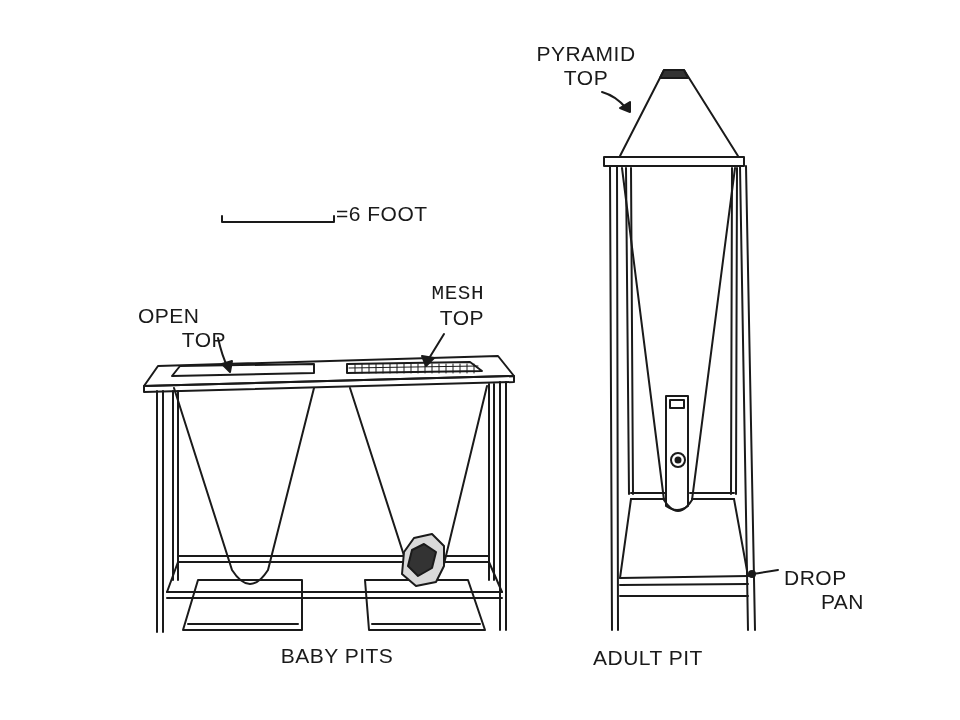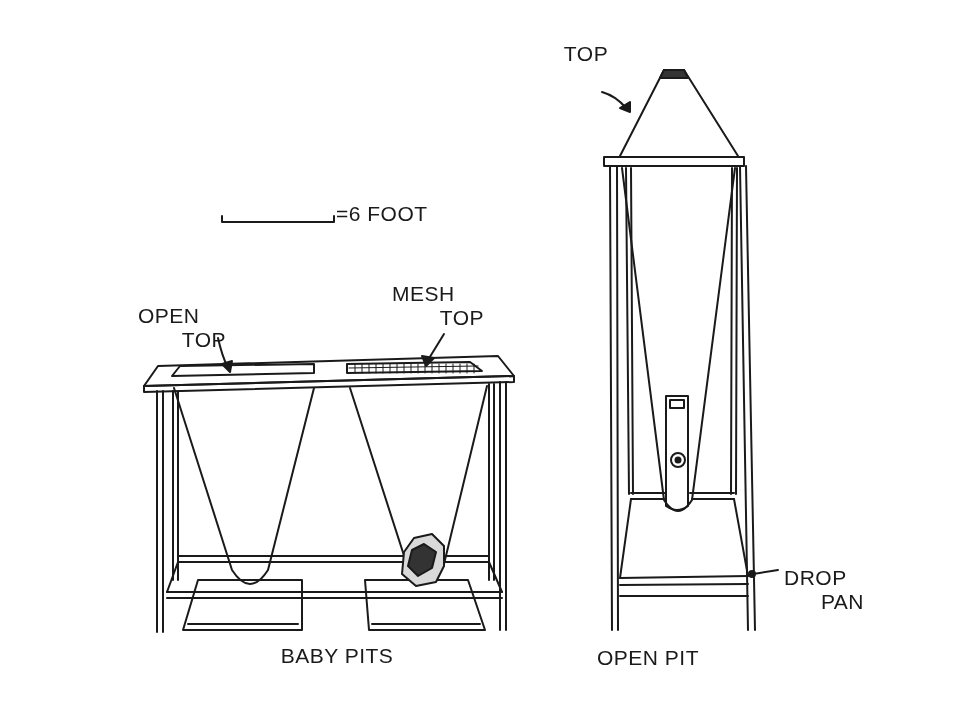--- a/index.html
+++ b/index.html
@@ -98,37 +98,38 @@
 
       <path d="M602 92 Q616 96 626 108"></path>
       <path d="M620 108 L630 112 L630 102 Z" fill="#1a1a1a"></path>
 
       <path d="M752 574 Q766 572 778 570"></path>
       <circle cx="752" cy="574" r="3" fill="#1a1a1a"></circle>
     </g>
   </svg>
 
   <div class="lbl" style="left:526px; top:42px; width:120px;">
+    <div>PYRAMID</div>
     <div>TOP</div>
   </div>
 
   <div class="lbl left" style="left:336px; top:202px;">=6 FOOT</div>
 
   <div class="lbl" style="left:138px; top:290px; width:88px;">
     <div style="text-align:left;margin-top:14px;">OPEN</div>
     <div style="text-align:right;">TOP</div>
   </div>
 
   <div class="lbl" style="left:392px; top:282px; width:92px;">
-    <div style="text-align:left;">MESH</div>
+    <div style="text-align:right;font-family:Liberation Mono, monospace;">MESH</div>
     <div style="text-align:right;">TOP</div>
   </div>
 
   <div class="lbl" style="left:262px; top:644px; width:150px;">BABY PITS</div>
 
   <div class="lbl" style="left:784px; top:566px; width:80px;">
     <div style="text-align:left;">DROP</div>
     <div style="text-align:right;">PAN</div>
   </div>
 
-  <div class="lbl" style="left:578px; top:646px; width:140px;">OPEN PIT</div>
+  <div class="lbl" style="left:578px; top:646px; width:140px;">ADULT PIT</div>
 
 </div>
 
 </body></html>

